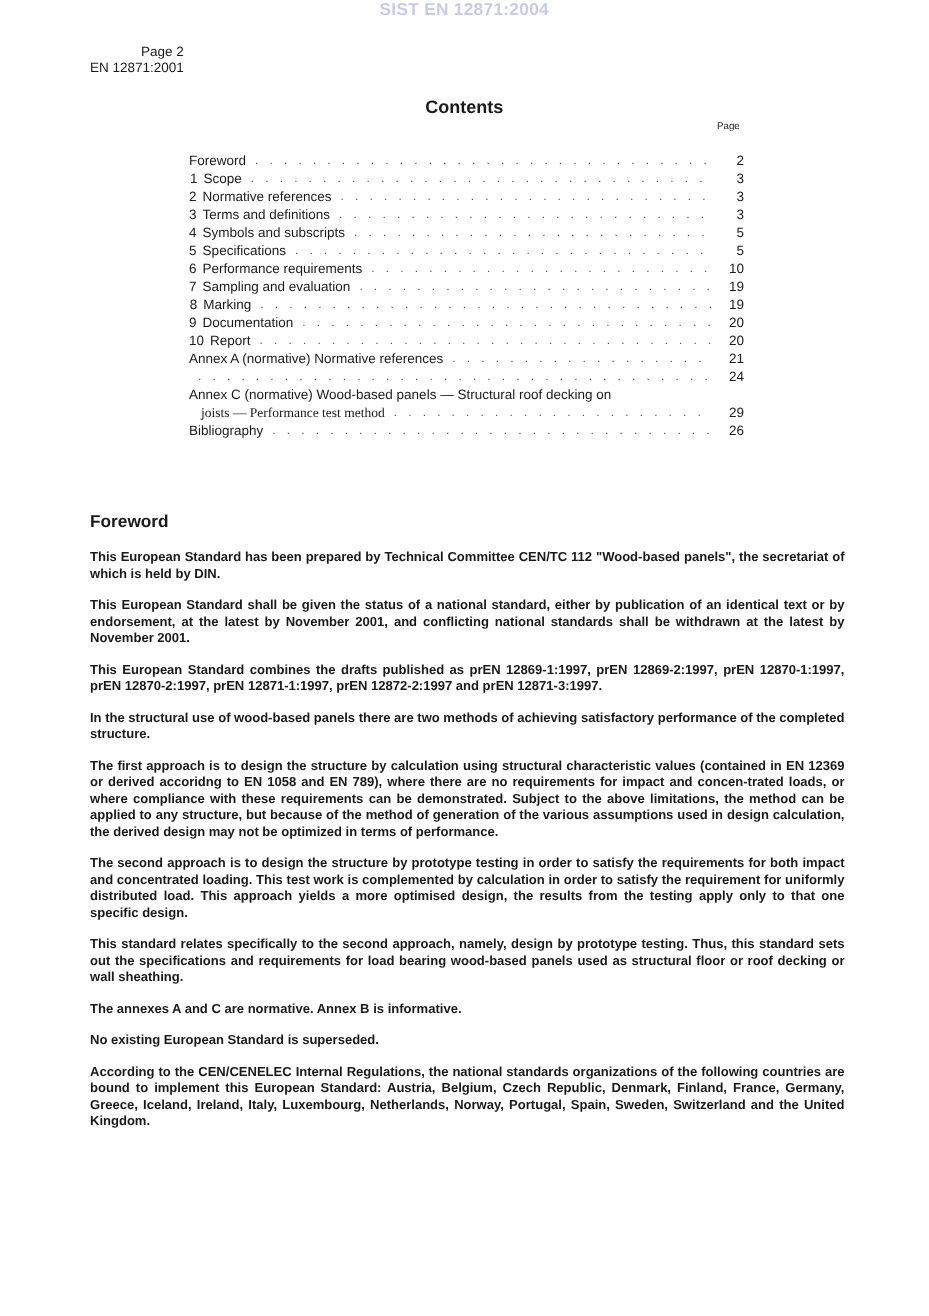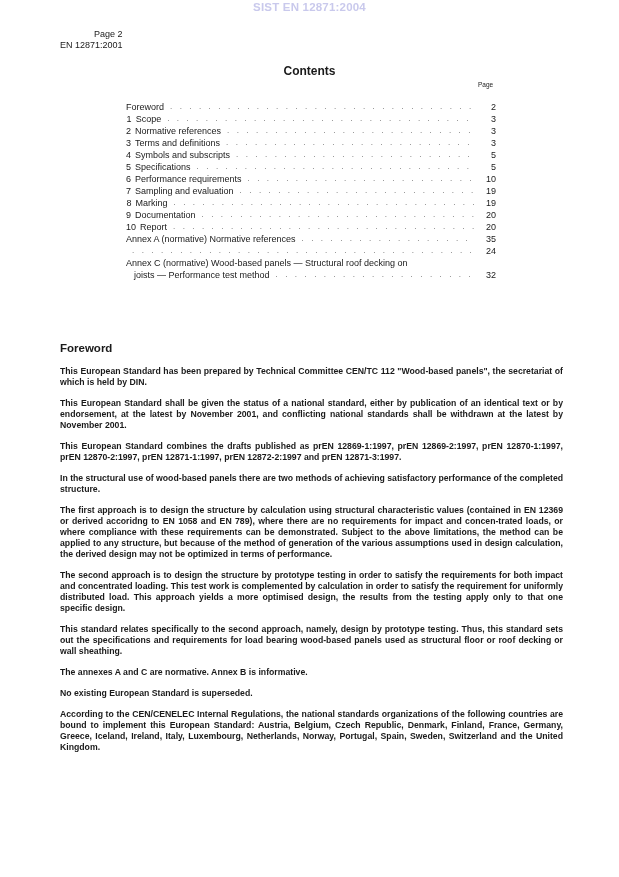--- a/index.html
+++ b/index.html
@@ -24,21 +24,21 @@
     }
     .toc {
       position: absolute; left: 126px; top: 101px; width: 370px; font-size: 9px;
     }
     .toc-row {
       display: flex; align-items: flex-end; height: 12px; line-height: 12px;
       white-space: nowrap;
     }
     .toc-num { display: inline-block; width: 16px; text-align: right; margin-right: 4px; }
     .toc-label { flex: 0 0 auto; }
-    .toc-label.indent2 { padding-left: 8px; }
+    .toc-label.indent2 { padding-left: 8px; font-family: Liberation Serif, serif; }
     .toc-dots {
       flex: 1 1 auto; overflow: hidden; margin: 0 6px; color: #555;
       letter-spacing: 2.6px; font-size: 8px;
     }
     .toc-dots::after {
       content: ". . . . . . . . . . . . . . . . . . . . . . . . . . . . . . . . . . . . . . . . . . . . . . . . . . . . . . . . . . . . . . . . . . . . . . . . . . . . . . . . . . . . . . . . . . .";
     }
     .toc-page { flex: 0 0 auto; width: 16px; text-align: right; }
     .foreword-heading {
       position: absolute; left: 60px; top: 341px; font-size: 11.5px; font-weight: bold; line-height: 14px;
@@ -125,33 +125,38 @@
     </div>
     <div class="toc-row">
       <span class="toc-num">10</span>
       <span class="toc-label">Report</span>
       <span class="toc-dots"></span>
       <span class="toc-page">20</span>
     </div>
     <div class="toc-row">
       <span class="toc-label">Annex A (normative)  Normative references</span>
       <span class="toc-dots"></span>
-      <span class="toc-page">35</span>
+      <span class="toc-page">21</span>
     </div>
     <div class="toc-row">
       <span class="toc-dots"></span>
       <span class="toc-page">24</span>
     </div>
     <div class="toc-row">
       <span class="toc-label">Annex C (normative)  Wood-based panels — Structural roof decking on</span>
     </div>
     <div class="toc-row">
       <span class="toc-label indent2">joists — Performance test method</span>
       <span class="toc-dots"></span>
-      <span class="toc-page">32</span>
+      <span class="toc-page">29</span>
+    </div>
+    <div class="toc-row">
+      <span class="toc-label">Bibliography</span>
+      <span class="toc-dots"></span>
+      <span class="toc-page">26</span>
     </div>
   </div>
 
 <div class="foreword-heading">Foreword</div>
 <div class="foreword-body" id="foreword-body">
     <p>This European Standard has been prepared by Technical Committee CEN/TC 112 "Wood-based panels", the secretariat of which is held by DIN.</p>
     <p>This European Standard shall be given the status of a national standard, either by publication of an identical text or by endorsement, at the latest by November 2001, and conflicting national standards shall be withdrawn at the latest by November 2001.</p>
     <p>This European Standard combines the drafts published as prEN 12869-1:1997, prEN 12869-2:1997, prEN 12870-1:1997, prEN 12870-2:1997, prEN 12871-1:1997, prEN 12872-2:1997 and prEN 12871-3:1997.</p>
     <p>In the structural use of wood-based panels there are two methods of achieving satisfactory performance of the completed structure.</p>
     <p>The first approach is to design the structure by calculation using structural characteristic values (contained in EN 12369 or derived accoridng to EN 1058 and EN 789), where there are no requirements for impact and concen-trated loads, or where compliance with these requirements can be demonstrated. Subject to the above limitations, the method can be applied to any structure, but because of the method of generation of the various assumptions used in design calculation, the derived design may not be optimized in terms of performance.</p>

